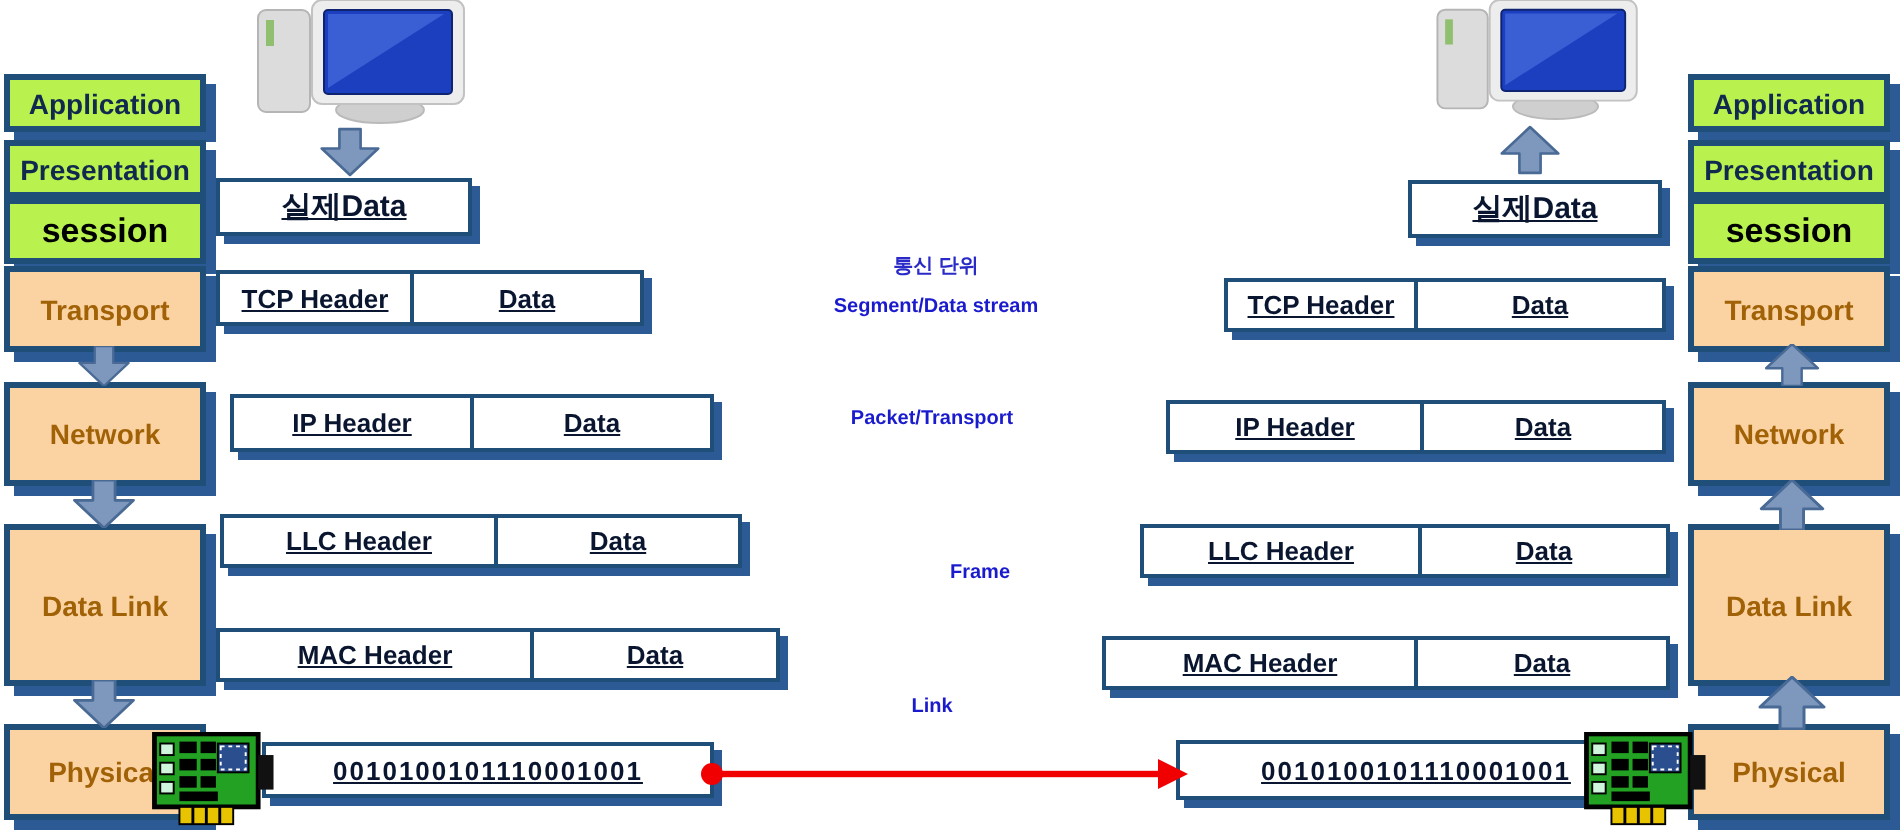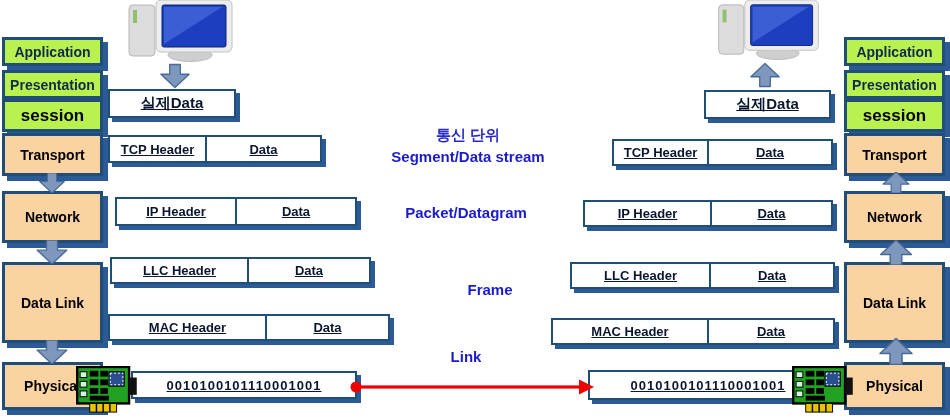--- a/index.html
+++ b/index.html
@@ -13,34 +13,34 @@
   .stage{position:relative;width:950px;height:420px;background:#fff;overflow:hidden;
          font-family:"Liberation Sans","DejaVu Sans",sans-serif;}
 
   
   .layer{position:absolute;left:2px;width:101px;box-sizing:border-box;
          border:3px solid var(--nv);box-shadow:5px 5px 0 var(--sh);
          display:flex;align-items:center;justify-content:center;
          font-weight:bold;font-size:14px;z-index:1;}
   .layer.right{left:844px;}
   .green{background:var(--grn);color:#10294E;}
-  .orange{background:var(--org);color:#000000;}
+  .orange{background:var(--org);color:#a16207;}
   .session{font-size:17px;color:#000;}
 
   
   .row{position:absolute;box-sizing:border-box;border:2px solid var(--nv);
        background:#fff;box-shadow:4px 4px 0 var(--sh);display:flex;z-index:2;}
   .cell{display:flex;align-items:center;justify-content:center;flex:1;
         font-weight:bold;font-size:13px;color:#0A1630;white-space:nowrap;text-decoration:underline;}
   .cell.hdr{flex:none;border-right:2px solid var(--nv);}
   .bits-text{letter-spacing:1px;}
 
   
   .clabel{position:absolute;transform:translateX(-50%);font-weight:bold;
-          font-size:15px;color:#1B1BCE;white-space:nowrap;z-index:2;}
+          font-size:10px;color:#1B1BCE;white-space:nowrap;z-index:2;}
 
   .abs{position:absolute;}
   .icon-layer{z-index:5;}
   .arrow-layer{z-index:3;}
 </style>
 </head>
 <body>
 
 <div class="stage">
 
@@ -217,21 +217,21 @@
   <div class="row" style="left:551px;top:318px;width:284px;height:27px">
     <div class="cell hdr" style="width:154px">MAC Header</div>
     <div class="cell">Data</div>
   </div>
   <div class="row" style="left:588px;top:370px;width:240px;height:30px">
     <div class="cell bits-text">0010100101110001001</div>
   </div>
 
   <div class="clabel" style="left:468px;top:126px;color:#2A2AC8">통신 단위</div>
   <div class="clabel" style="left:468px;top:148px">Segment/Data stream</div>
-  <div class="clabel" style="left:466px;top:204px">Packet/Datagram</div>
+  <div class="clabel" style="left:466px;top:204px">Packet/Transport</div>
   <div class="clabel" style="left:490px;top:281px">Frame</div>
   <div class="clabel" style="left:466px;top:348px">Link</div>
 
   <svg class="abs" style="left:349px;top:377px;width:246px;height:20px;z-index:4" viewBox="0 0 246 20">
     <circle cx="7" cy="10" r="5.5" fill="#F00000"></circle>
     <rect x="7" y="8.4" width="224" height="3.2" fill="#F00000"></rect>
     <polygon points="230,2.5 245,10 230,17.5" fill="#F00000"></polygon>
   </svg>
 
 </div>

